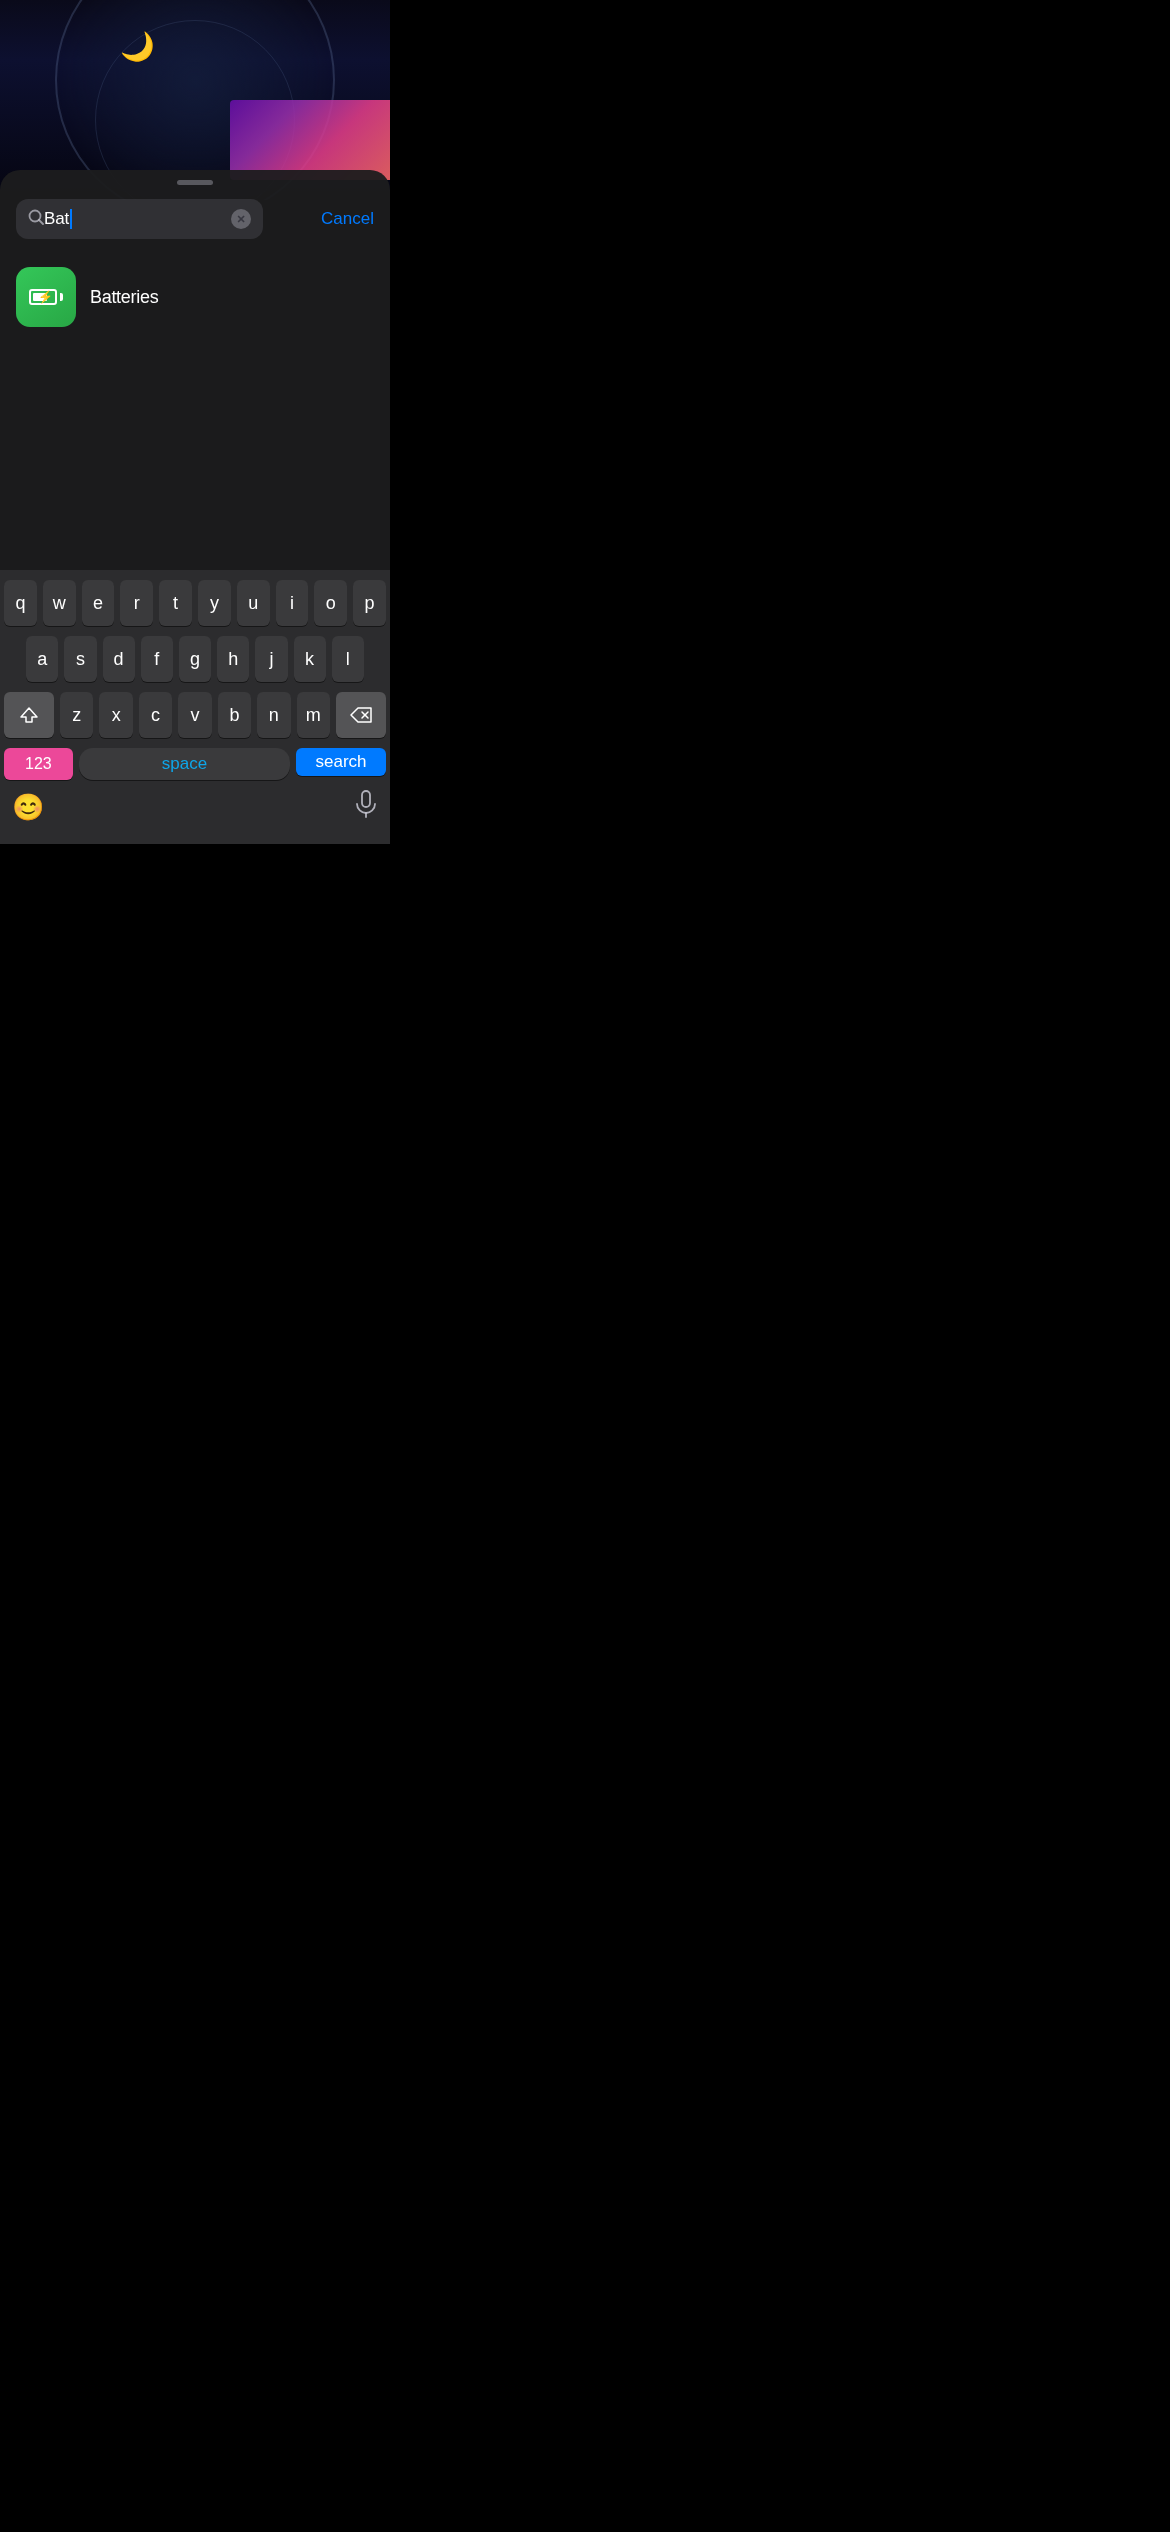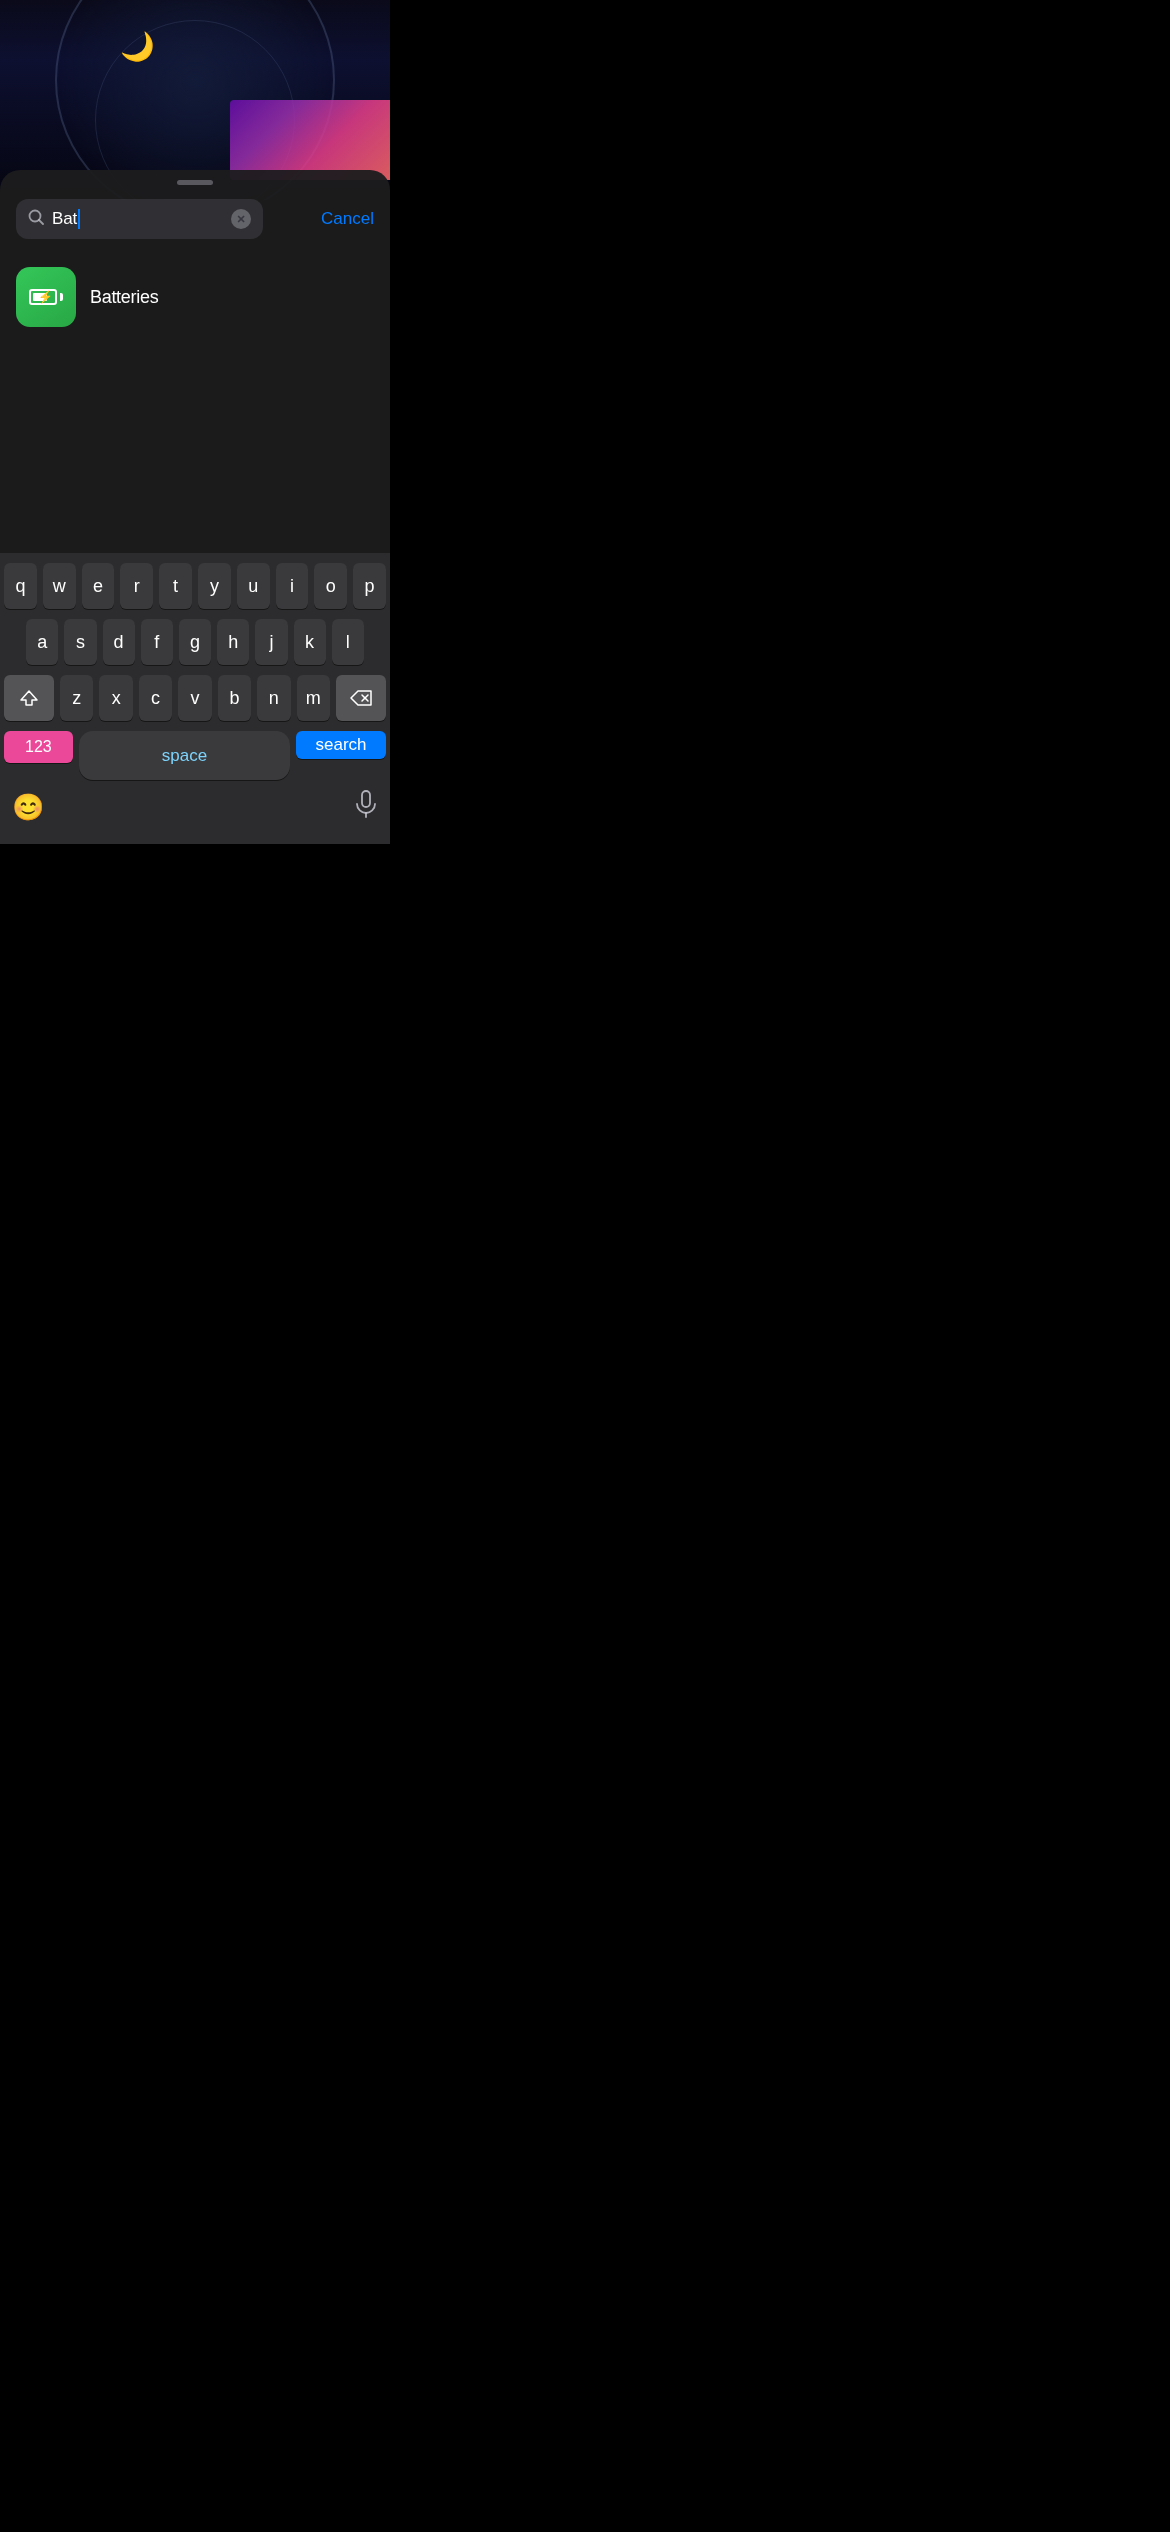--- a/index.html
+++ b/index.html
@@ -93,21 +93,20 @@
       margin-bottom: 20px;
     }
 
     .search-bar {
       flex: 1;
       display: flex;
       align-items: center;
       background: rgba(118, 118, 128, 0.24);
       border-radius: 12px;
       padding: 10px 12px;
-      gap: 8px;
     }
 
     .search-icon-svg {
       color: rgba(200, 200, 210, 0.7);
       font-size: 16px;
       flex-shrink: 0;
     }
 
     .search-input-display {
       flex: 1;
@@ -270,30 +269,30 @@
       align-items: center;
       justify-content: center;
       cursor: pointer;
       box-shadow: 0 1px 0 rgba(0,0,0,0.5);
       flex: 1.3;
       height: 32px;
     }
 
     .key-space {
       background: #3a3a3c;
-      color: #7dd3fc;
+      color: #0ea5e9;
       font-size: 17px;
       border-radius: 14px;
       display: flex;
       align-items: center;
       justify-content: center;
       cursor: pointer;
       box-shadow: 0 1px 0 rgba(0,0,0,0.5);
       flex: 4;
-      height: 49px;
+      height: 32px;
     }
 
     .key-search {
       background: #007AFF;
       color: #fff;
       font-size: 17px;
       font-weight: 400;
       border-radius: 6px;
       display: flex;
       align-items: center;

